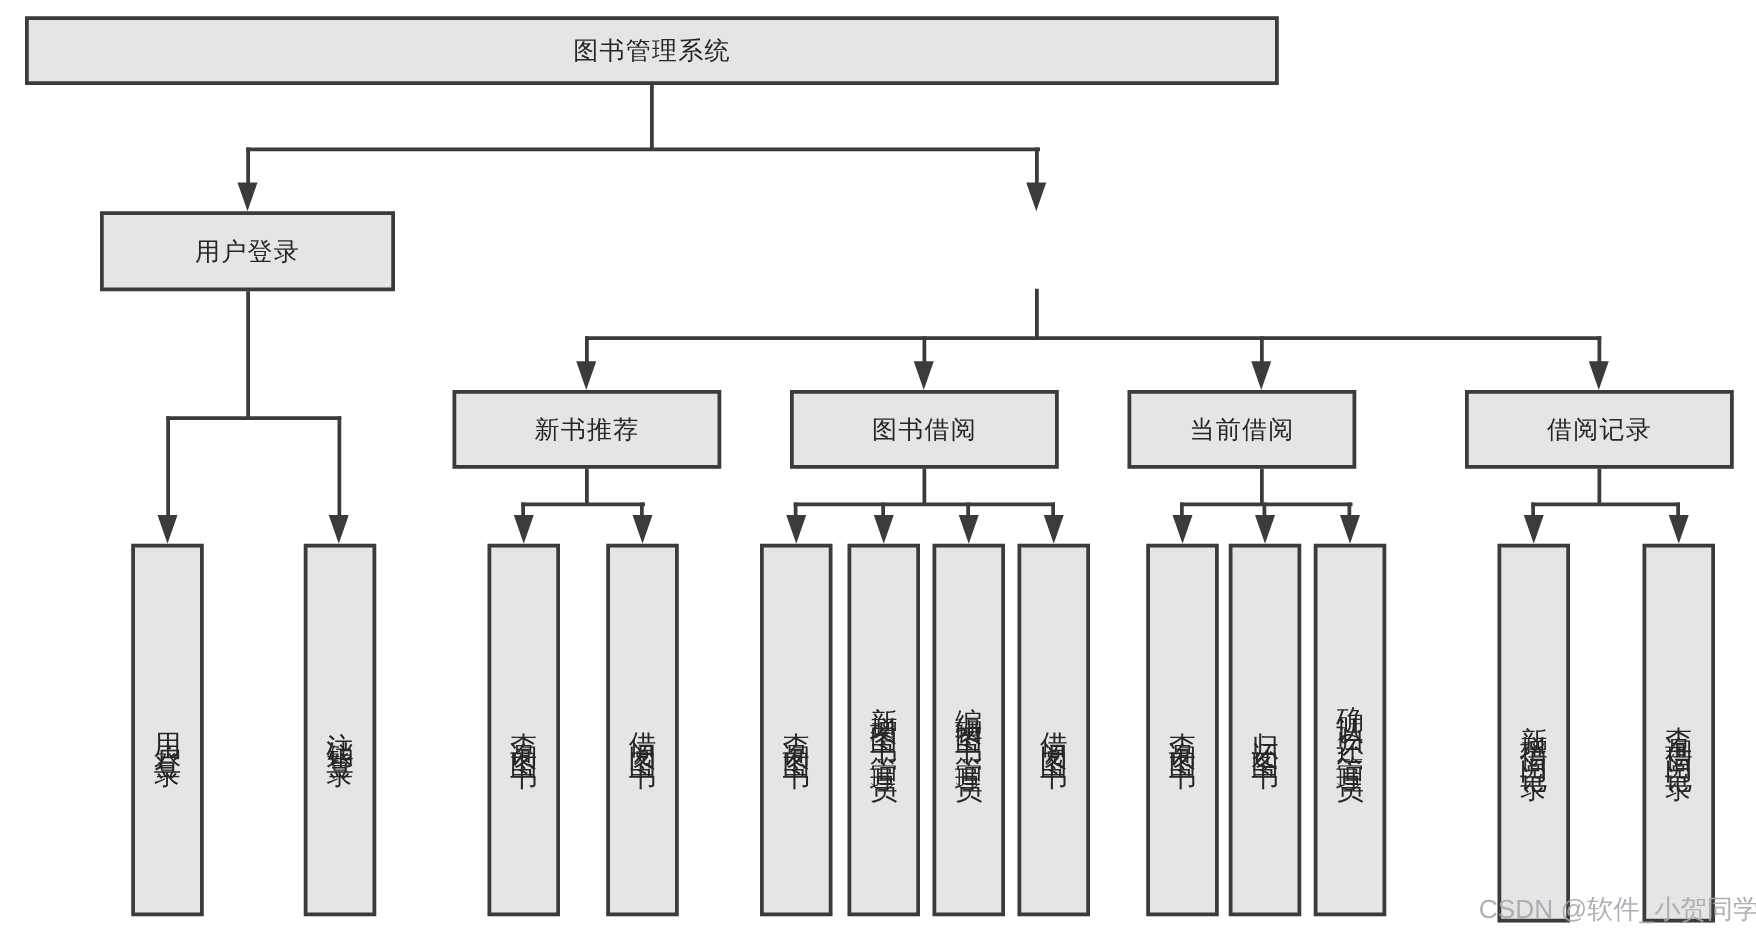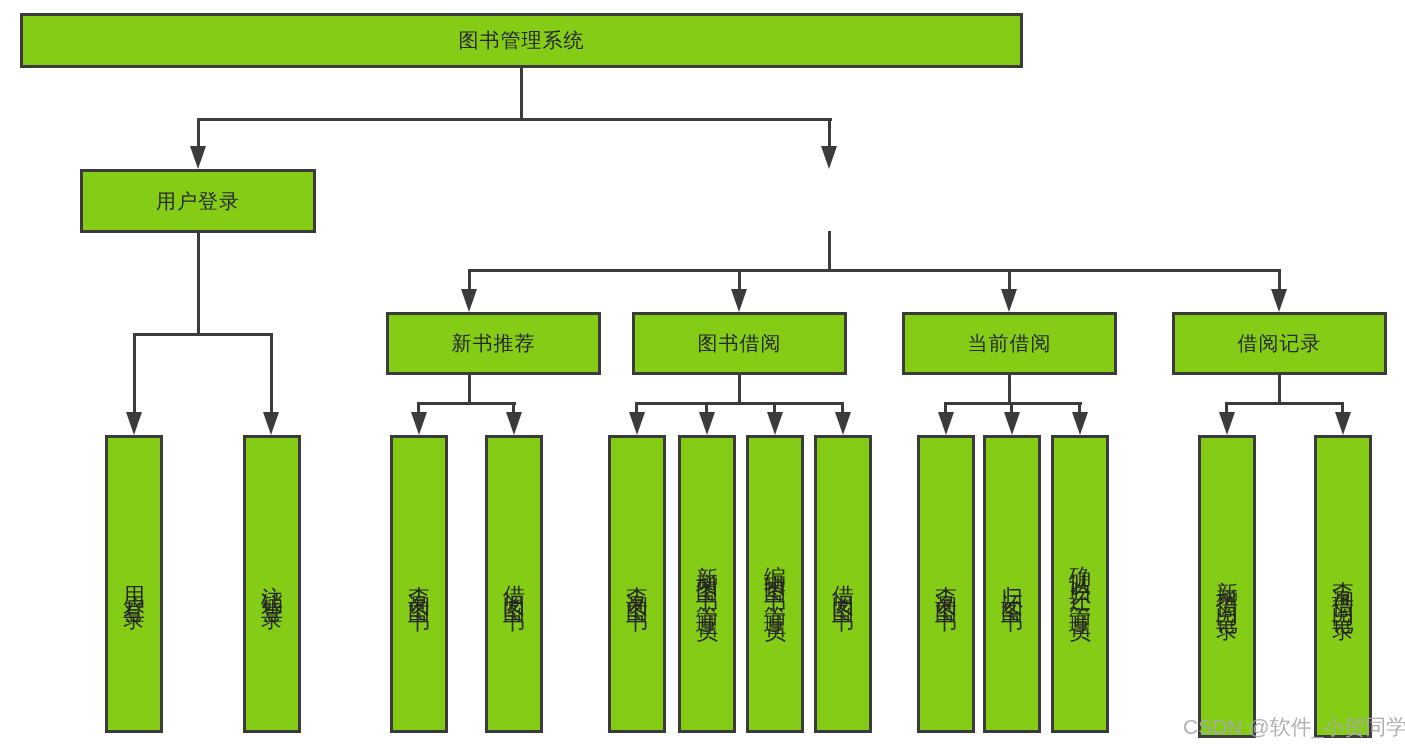--- a/index.html
+++ b/index.html
@@ -7,21 +7,21 @@
     --text:#262626;
     --bg:#ffffff;
     --watermark:#a9a6af;
   }
   html,body{margin:0;padding:0;background:var(--bg);}
   .canvas{
     position:relative;width:1405px;height:747px;background:var(--bg);
     font-family:"Liberation Sans",sans-serif;overflow:hidden;
   }
   .box{
-    position:absolute;box-sizing:border-box;background:#84cc16;
+    position:absolute;box-sizing:border-box;background:#e5e5e5;
     border:3px solid var(--line);display:flex;align-items:center;justify-content:center;
     color:var(--text);z-index:2;
   }
   .hlabel{font-size:20px;letter-spacing:1px;}
   .vlabel{
     writing-mode:vertical-rl;text-orientation:mixed;
     font-size:22px;letter-spacing:8px;color:var(--text);white-space:nowrap;
   }
   .v{position:absolute;width:3px;background:var(--line);z-index:1;}
   .h{position:absolute;height:3px;background:var(--line);z-index:1;}
@@ -59,27 +59,27 @@
   <div class="h" style="left:468px;top:269px;width:813px;"></div>
   <div class="v" style="left:468px;top:269px;height:22px;"></div>
   <div class="arrow" style="left:461px;top:289px;"></div>
   <div class="v" style="left:738px;top:269px;height:22px;"></div>
   <div class="arrow" style="left:731px;top:289px;"></div>
   <div class="v" style="left:1008px;top:269px;height:22px;"></div>
   <div class="arrow" style="left:1001px;top:289px;"></div>
   <div class="v" style="left:1278px;top:269px;height:22px;"></div>
   <div class="arrow" style="left:1271px;top:289px;"></div>
 
-  <div class="box hlabel" style="left:362px;top:312px;width:215px;height:63px;margin-left:24px;">
+  <div class="box hlabel" style="left:362px;top:312px;width:215px;height:63px;">
     <span>新书推荐</span>
   </div>
   <div class="box hlabel" style="left:632px;top:312px;width:215px;height:63px;">
     <span>图书借阅</span>
   </div>
-  <div class="box hlabel" style="left:902px;top:312px;width:215px;height:63px;">
+  <div class="box hlabel" style="left:902px;top:312px;width:183px;height:63px;">
     <span>当前借阅</span>
   </div>
   <div class="box hlabel" style="left:1172px;top:312px;width:215px;height:63px;">
     <span>借阅记录</span>
   </div>
 
   <div class="v" style="left:197px;top:231px;height:104px;"></div>
   <div class="h" style="left:133px;top:333px;width:140px;"></div>
   <div class="v" style="left:133px;top:333px;height:80px;"></div>
   <div class="arrow" style="left:126px;top:412px;"></div>

